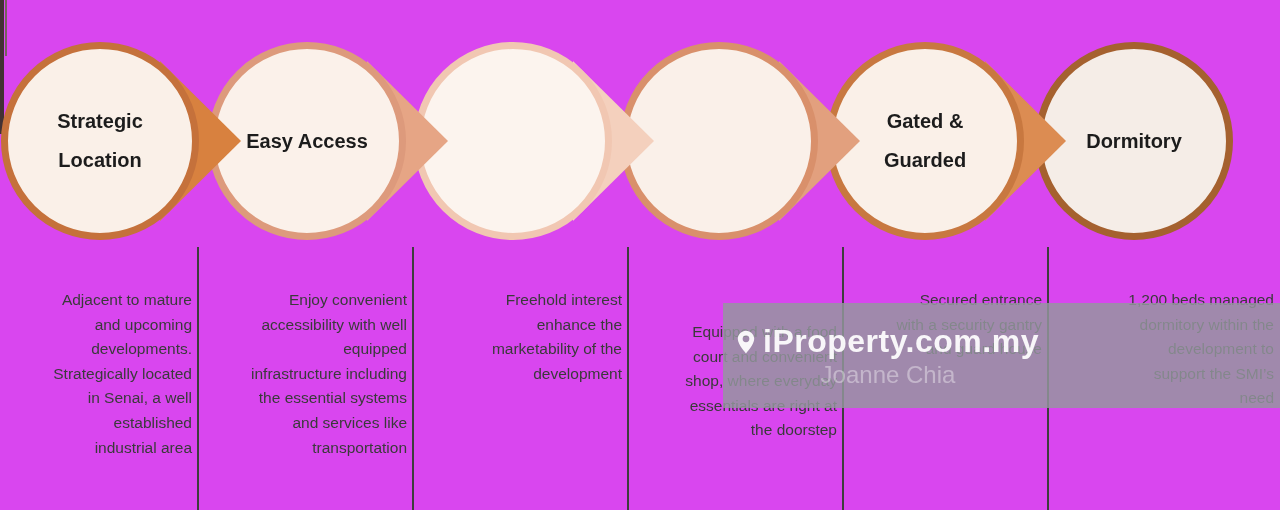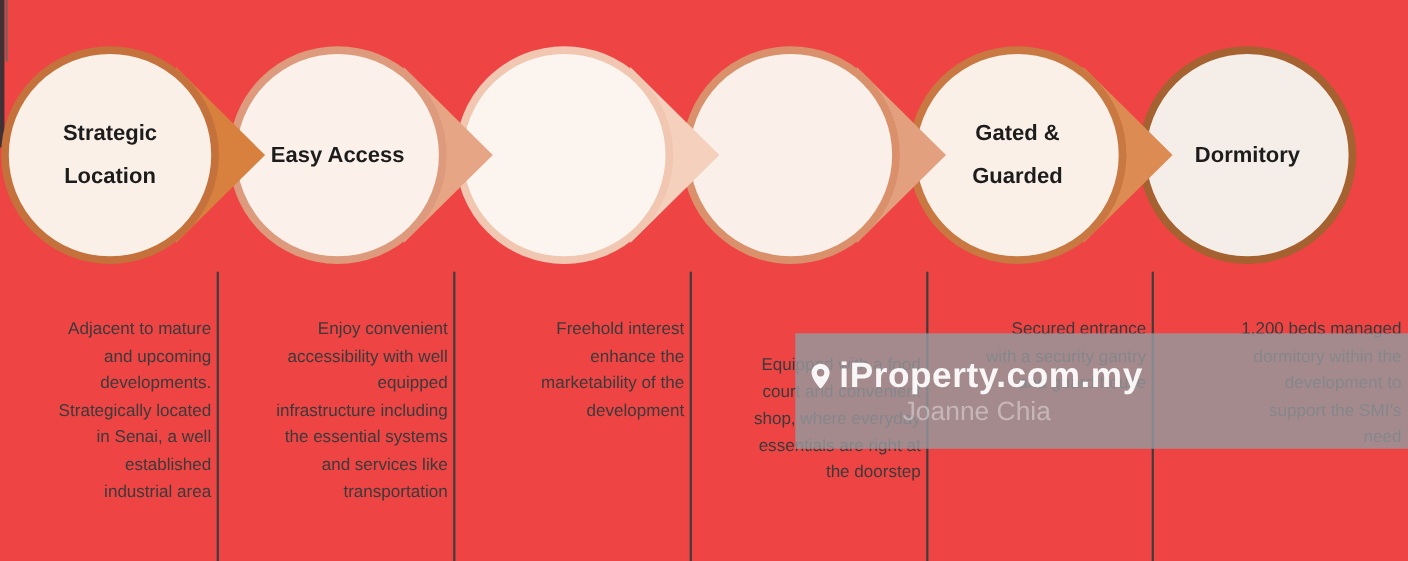--- a/index.html
+++ b/index.html
@@ -1,18 +1,18 @@
 <!DOCTYPE html>
 <html><head>
 <meta charset="utf-8">
 <style>
   html,body { margin:0; padding:0; background:#ffffff; }
   #stage {
     position:relative; width:1280px; height:510px;
-    background:#ef4444; overflow:hidden;
+    background:#d946ef; overflow:hidden;
     font-family:"Liberation Sans", sans-serif;
   }
   .crop-bar    { position:absolute; left:0; top:0; width:4px; height:134px; background:#423134; }
   .crop-line   { position:absolute; left:5px; top:0; width:2px; height:56px; background:#75615f; }
 
   .step        { position:absolute; top:39px; width:246px; height:204px; }
   .step svg.shape { position:absolute; left:0; top:0; }
   .circle-title{
     position:absolute; left:9px; top:12px; width:180px; height:180px;
     display:flex; align-items:center; justify-content:center; text-align:center;

